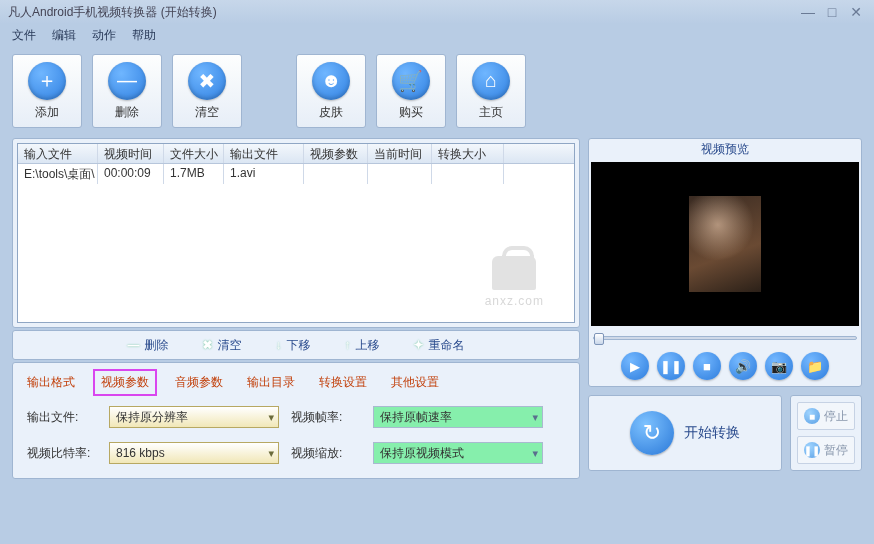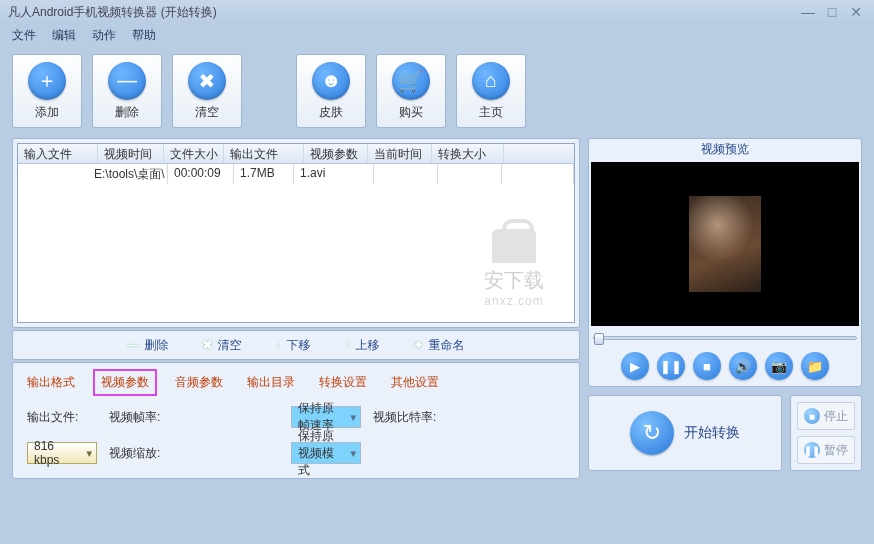--- a/index.html
+++ b/index.html
@@ -15,36 +15,36 @@
 .tb-btn .circ { width:38px; height:38px; border-radius:50%; background:radial-gradient(circle at 35% 30%,#6fb6ff,#2f7fe0); display:flex; align-items:center; justify-content:center; color:#fff; font-size:20px; box-shadow:inset 0 -2px 4px rgba(0,0,0,.2),0 1px 2px rgba(0,0,0,.25); }
 .tb-gap { width:34px; }
 .content { display:flex; gap:8px; padding:0 12px 10px; }
 .left { width:568px; display:flex; flex-direction:column; gap:2px; }
 .panel { background:#eaf1fa; border:1px solid #9fb5d1; border-radius:3px; }
 .grid-wrap { height:190px; padding:4px; }
 .grid { width:100%; height:100%; background:#fff; border:1px solid #8fa6c4; position:relative; overflow:hidden; }
 .ghead { display:flex; background:linear-gradient(#f3f7fc,#dbe6f3); border-bottom:1px solid #b7c6db; height:20px; }
 .ghead div, .grow div { border-right:1px solid #cfd9e8; padding:2px 6px; font-size:12px; overflow:hidden; white-space:nowrap; }
 .c0{width:80px}.c1{width:66px}.c2{width:60px}.c3{width:80px}.c4{width:64px}.c5{width:64px}.c6{width:72px}
-.grow { display:flex; height:20px; background:#fff;justify-content:flex-end; }
+.grow { display:flex; height:20px; background:#fff; }
 .watermark { position:absolute; right:30px; bottom:14px; text-align:center; color:#d9d9d9; pointer-events:none; }
 .watermark .bag { width:44px; height:34px; margin:0 auto 4px; background:#e2e2e2; border-radius:6px 6px 2px 2px; position:relative; }
 .watermark .bag::before { content:""; position:absolute; top:-10px; left:10px; width:24px; height:16px; border:4px solid #e2e2e2; border-bottom:none; border-radius:10px 10px 0 0; }
 .watermark .txt1 { font-size:20px; color:#d0d0d0; font-weight:500; }
 .watermark .txt2 { font-size:12px; color:#d8d8d8; letter-spacing:1px; }
 .listops { height:30px; display:flex; align-items:center; justify-content:center; gap:34px; color:#2a4b8d; }
 .listops .op { display:flex; align-items:center; gap:5px; cursor:default; }
 .listops .sym { color:#fff; font-weight:bold; text-shadow:0 0 2px #5b8; }
 .tabs { display:flex; gap:12px; padding:6px 8px 0; align-items:center; }
 .tabs .tab { padding:3px 6px; cursor:default; color:#c2410c; }
 .tabs .tab.hl { border:2px solid #d946ef; }
 .settings { padding:10px 14px 14px; display:grid; grid-template-columns:70px 170px 70px 170px; row-gap:14px; column-gap:12px; align-items:center; }
 .settings label { color:#333; }
 .combo { height:22px; background:linear-gradient(#fff,#f1e7b7); border:1px solid #b7a862; display:flex; align-items:center; padding:0 18px 0 6px; position:relative; font-size:12px; }
-.combo.plain { background:#7dd3fc; border:1px solid #a9b9d0; }
+.combo.plain { background:#86efac; border:1px solid #a9b9d0; }
 .combo::after { content:"▾"; position:absolute; right:4px; color:#6b6b3b; font-size:11px; }
 .combo.plain::after { color:#5a6e8e; }
 .right { flex:1; display:flex; flex-direction:column; gap:8px; }
 .preview { padding:0; }
 .preview .label { text-align:center; color:#2a4b8d; padding:2px 0 4px; }
 .video { height:164px; background:#000; margin:0 2px; position:relative; display:flex; align-items:center; justify-content:center; }
 .thumb { width:72px; height:96px; background:linear-gradient(160deg,#3a2b22,#6a4a33 60%,#2b2018); position:relative; }
 .thumb::after { content:""; position:absolute; inset:0; background:radial-gradient(circle at 40% 30%,rgba(255,220,190,.55),transparent 45%); }
 .seek { margin:6px 4px 0; height:12px; display:flex; align-items:center; }
 .seek .track { flex:1; height:4px; background:#cfd9e8; border:1px solid #9fb5d1; border-radius:2px; position:relative; }
@@ -123,21 +123,20 @@
               <div class="c1">00:00:09</div>
               <div class="c2">1.7MB</div>
               <div class="c3">1.avi</div>
               <div class="c4"></div>
               <div class="c5"></div>
               <div class="c6"></div>
             </div>
           </div>
         <div class="watermark">
           <div class="bag"></div>
-          <div class="txt1">安下载</div>
           <div class="txt2">anxz.com</div>
         </div>
       </div>
     </div>
 
     <div class="panel listops" id="listops">
         <div class="op">
           <span class="sym">—</span>
           <span>删除</span>
         </div>
@@ -163,20 +162,23 @@
       <div class="tabs" id="tabs">
           <span class="tab">输出格式</span>
           <span class="tab hl">视频参数</span>
           <span class="tab">音频参数</span>
           <span class="tab">输出目录</span>
           <span class="tab">转换设置</span>
           <span class="tab">其他设置</span>
         </div>
       <div class="settings">
         <label>输出文件:</label>
+        <div class="combo">
+            <span>保持原分辨率</span>
+          </div>
         <label>视频帧率:</label>
         <div class="combo plain">
             <span>保持原帧速率</span>
           </div>
         <label>视频比特率:</label>
         <div class="combo">
             <span>816 kbps</span>
           </div>
         <label>视频缩放:</label>
         <div class="combo plain">

